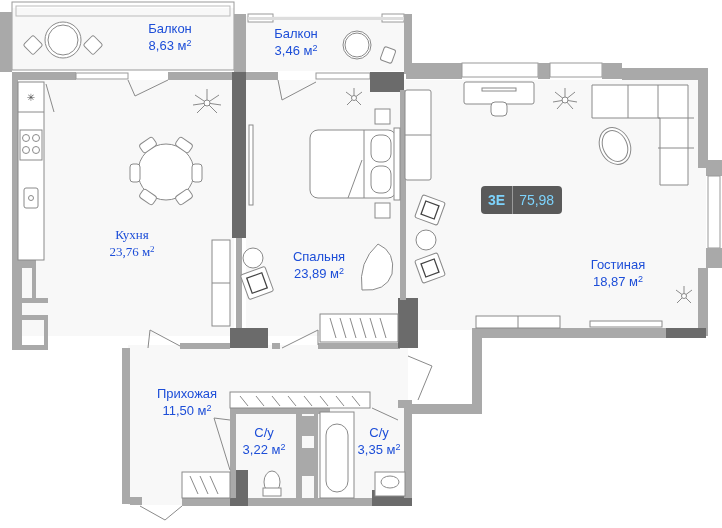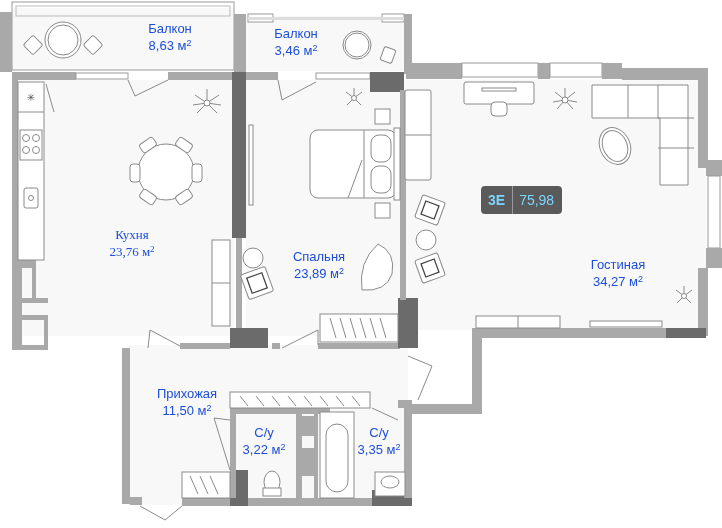--- a/index.html
+++ b/index.html
@@ -227,21 +227,21 @@
 <div class="label" style="left:132px;top:228px;font-family:Liberation Serif, serif;">
   <div>Кухня</div>
   <div><span>23,76 м</span><span class="sup">2</span></div>
 </div>
 <div class="label" style="left:319px;top:225px;margin-top:25px;">
   <div>Спальня</div>
   <div><span>23,89 м</span><span class="sup">2</span></div>
 </div>
 <div class="label" style="left:618px;top:236px;margin-top:22px;">
   <div>Гостиная</div>
-  <div><span>34,27 м</span><span class="sup">2</span></div>
+  <div><span>18,87 м</span><span class="sup">2</span></div>
 </div>
 <div class="label" style="left:187px;top:373px;margin-top:14px;">
   <div>Прихожая</div>
   <div><span>11,50 м</span><span class="sup">2</span></div>
 </div>
 <div class="label" style="left:264px;top:426px;">
   <div>С/у</div>
   <div><span>3,22 м</span><span class="sup">2</span></div>
 </div>
 <div class="label" style="left:379px;top:426px;">

